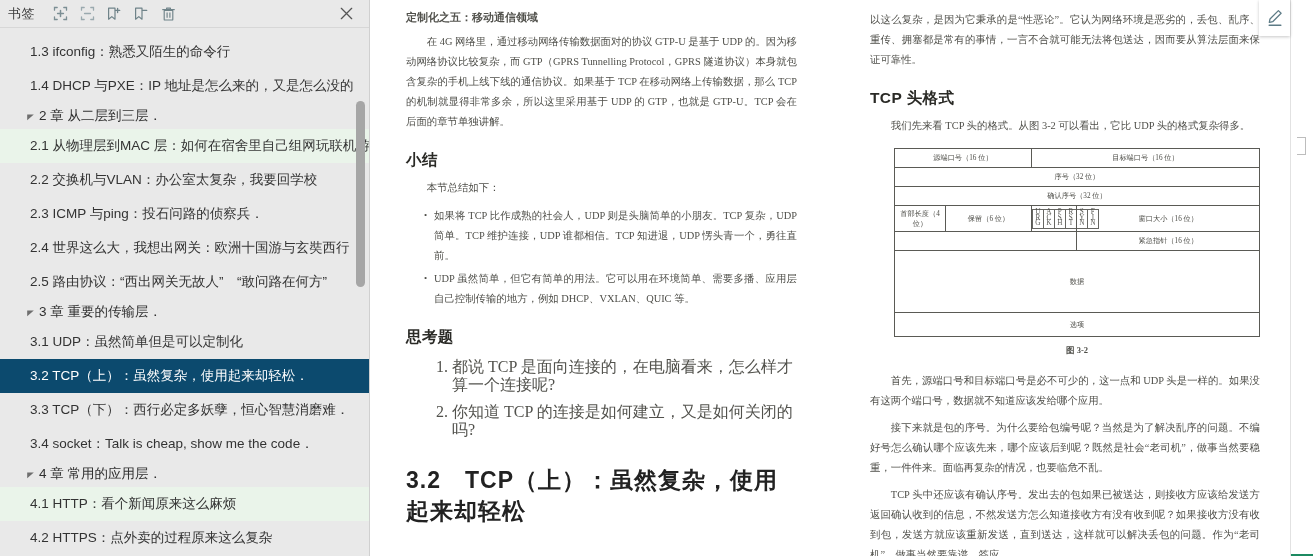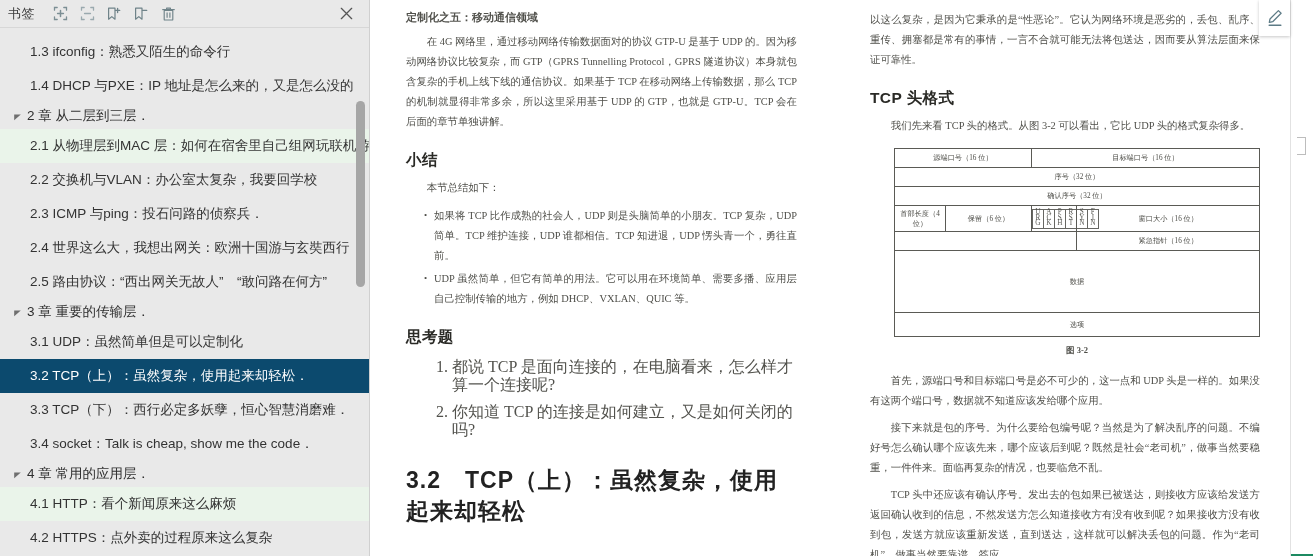--- a/index.html
+++ b/index.html
@@ -43,33 +43,34 @@
   #bm-close {
     margin-left: auto; width: 26px; height: 22px;
     display:flex; align-items:center; justify-content:center;
     cursor: pointer;
   }
 
   #bm-list {
     position: absolute; top: 29px; left: 0; right: 0; bottom: 0;
     overflow: hidden;
     padding-top: 6px;
+    text-align: right;
   }
   .bm-row {
     position: relative;
     font-size: 13.5px;
     color: #333333;
     line-height: 1.25;
     white-space: nowrap;
     cursor: pointer;
     display: flex; align-items: center;
   }
   .bm-chapter {
     height: 26px;
-    padding-left: 12px;
+    padding-left: 24px;
     color: #2f2f2f;
   }
   .bm-chapter .tri {
     display:inline-block; width: 12px; height: 12px; margin-right: 3px; flex:0 0 12px;
   }
   .bm-leaf {
     height: 34px;
     padding-left: 30px;
   }
   .bm-leaf.hl  { background: #eaf4ea; }

